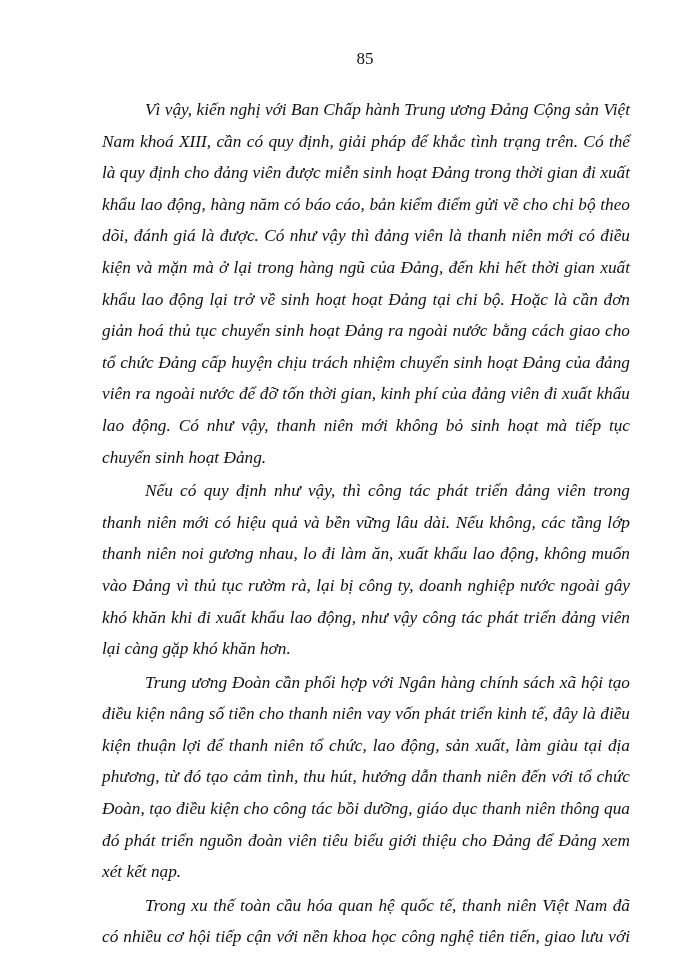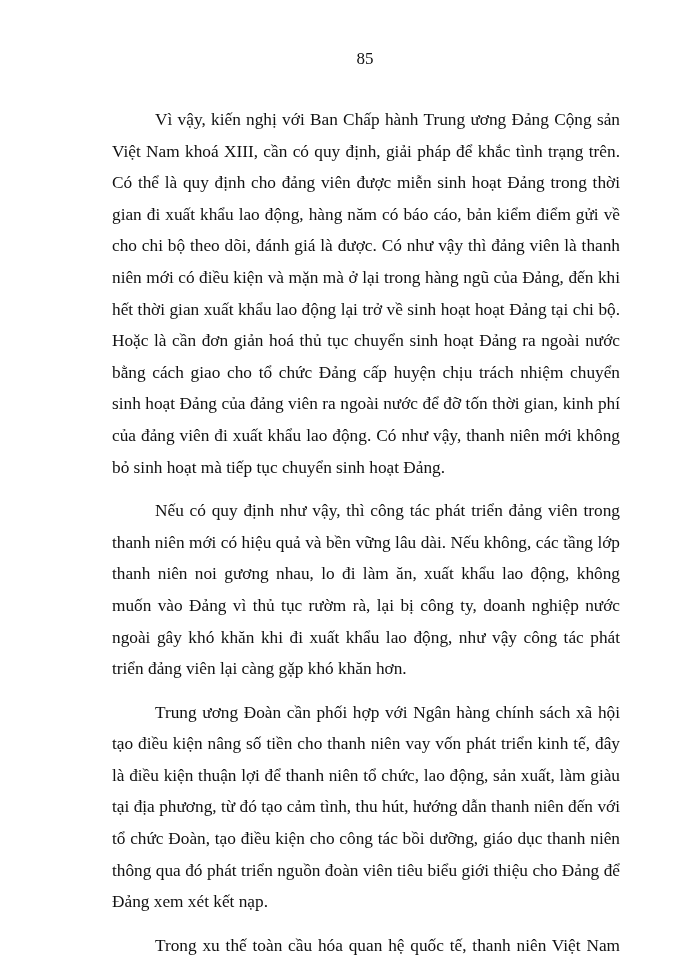--- a/index.html
+++ b/index.html
@@ -24,26 +24,27 @@
     font-size: 17px;
     line-height: 22px;
   }
   .body-text {
     position: absolute;
     top: 92px;
     left: 100px;
     width: 532px;
   }
   .paragraph {
-    margin: 12px;
+    margin: 2px;
     font-size: 17.3px;
     line-height: 31.6px;
     text-align: justify;
     text-indent: 43px;
     word-spacing: 0px;
+    font-style: italic;
   }
 </style>
 </head>
 <body>
 
 <div class="page-number">85</div>
 
 <div class="body-text">
   <p class="paragraph">Vì vậy, kiến nghị với Ban Chấp hành Trung ương Đảng Cộng sản Việt Nam khoá XIII, cần có quy định, giải pháp để khắc tình trạng trên. Có thể là quy định cho đảng viên được miễn sinh hoạt Đảng trong thời gian đi xuất khẩu lao động, hàng năm có báo cáo, bản kiểm điểm gửi về cho chi bộ theo dõi, đánh giá là được. Có như vậy thì đảng viên là thanh niên mới có điều kiện và mặn mà ở lại trong hàng ngũ của Đảng, đến khi hết thời gian xuất khẩu lao động lại trở về sinh hoạt hoạt Đảng tại chi bộ. Hoặc là cần đơn giản hoá thủ tục chuyển sinh hoạt Đảng ra ngoài nước bằng cách giao cho tổ chức Đảng cấp huyện chịu trách nhiệm chuyển sinh hoạt Đảng của đảng viên ra ngoài nước để đỡ tốn thời gian, kinh phí của đảng viên đi xuất khẩu lao động. Có như vậy, thanh niên mới không bỏ sinh hoạt mà tiếp tục chuyển sinh hoạt Đảng.</p>
   <p class="paragraph">Nếu có quy định như vậy, thì công tác phát triển đảng viên trong thanh niên mới có hiệu quả và bền vững lâu dài. Nếu không, các tầng lớp thanh niên noi gương nhau, lo đi làm ăn, xuất khẩu lao động, không muốn vào Đảng vì thủ tục rườm rà, lại bị công ty, doanh nghiệp nước ngoài gây khó khăn khi đi xuất khẩu lao động, như vậy công tác phát triển đảng viên lại càng gặp khó khăn hơn.</p>

